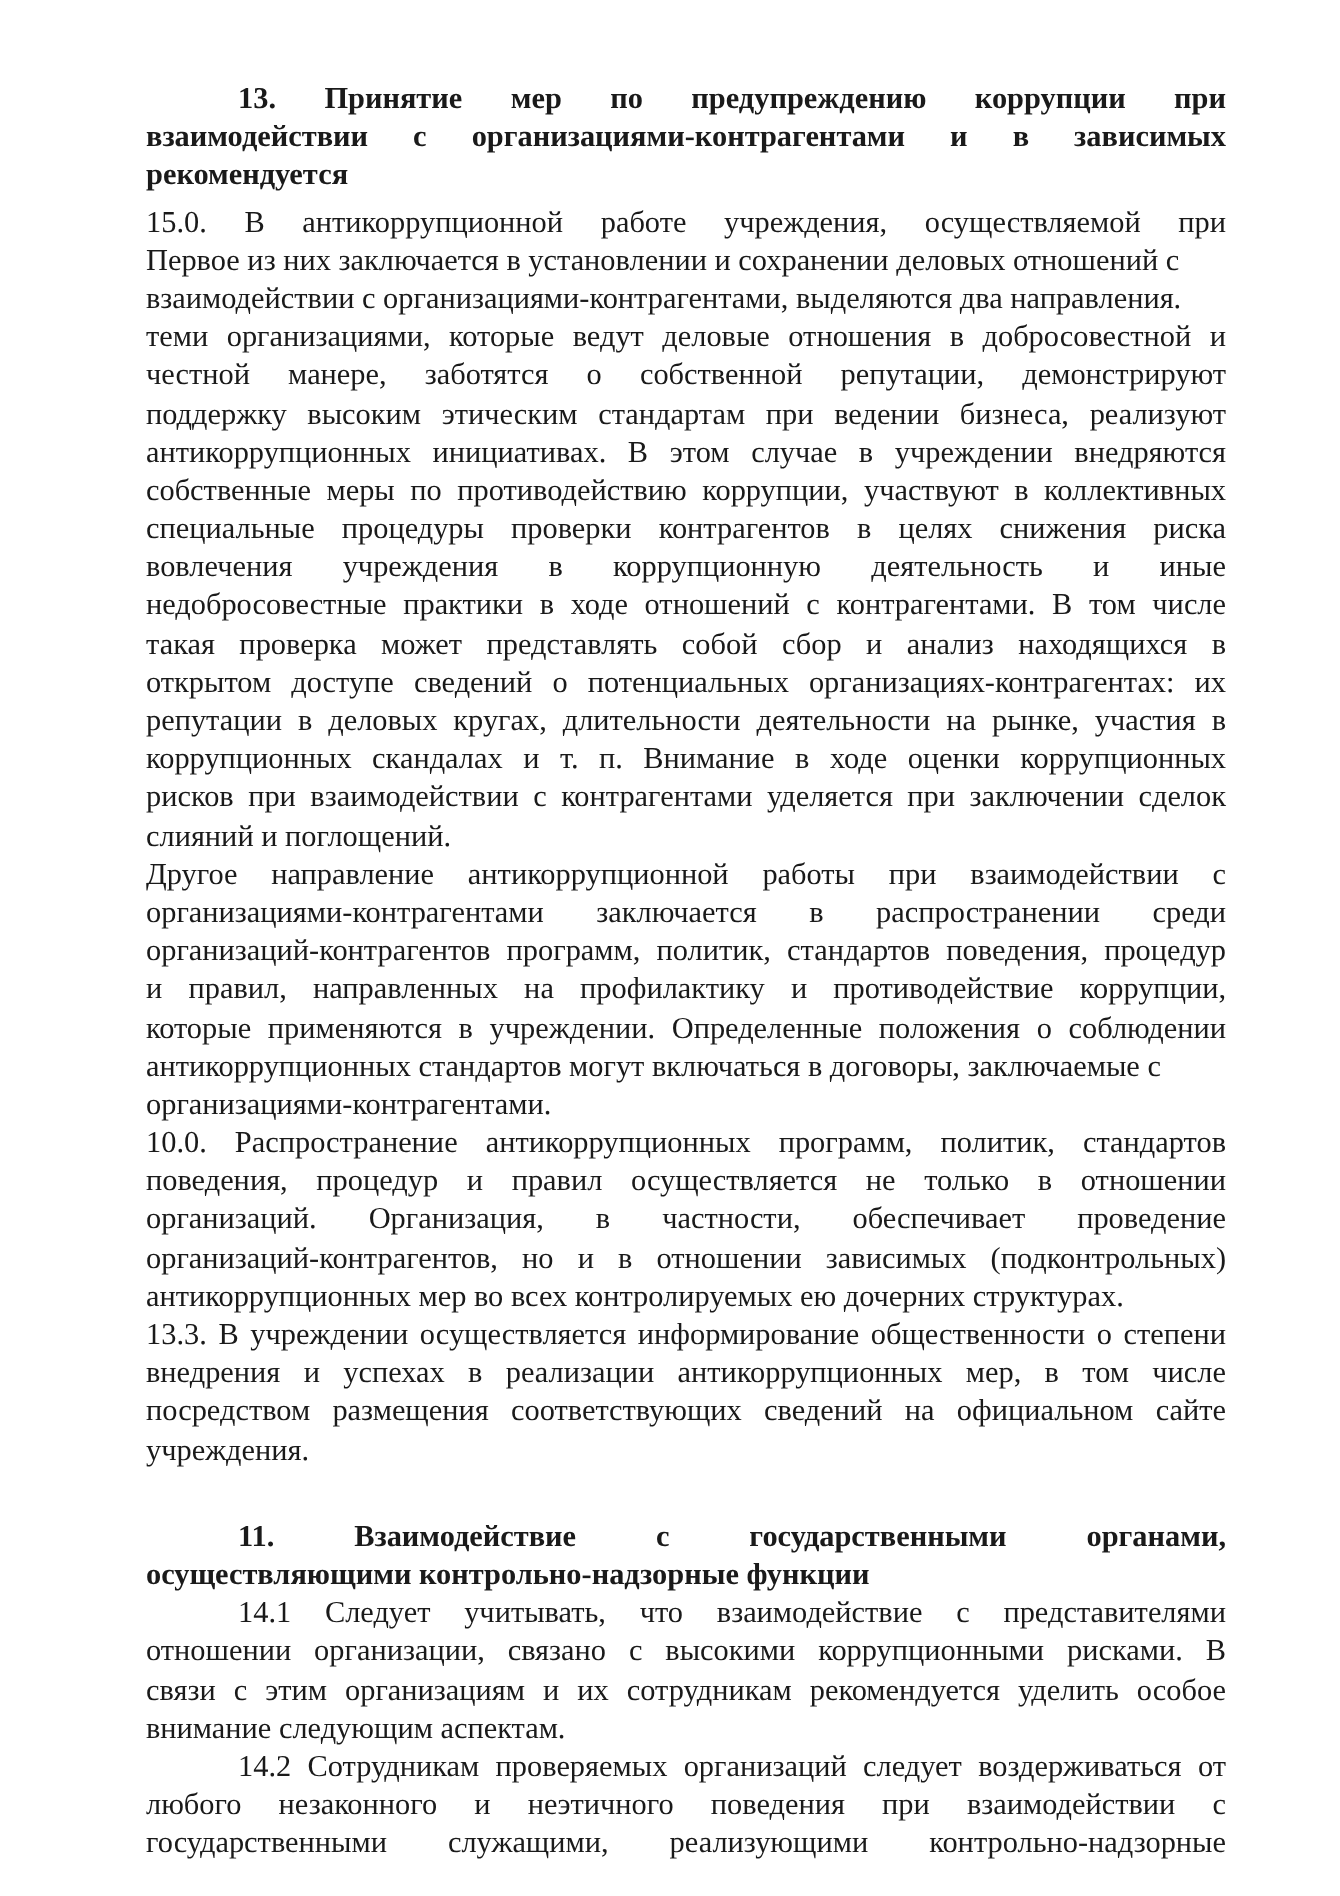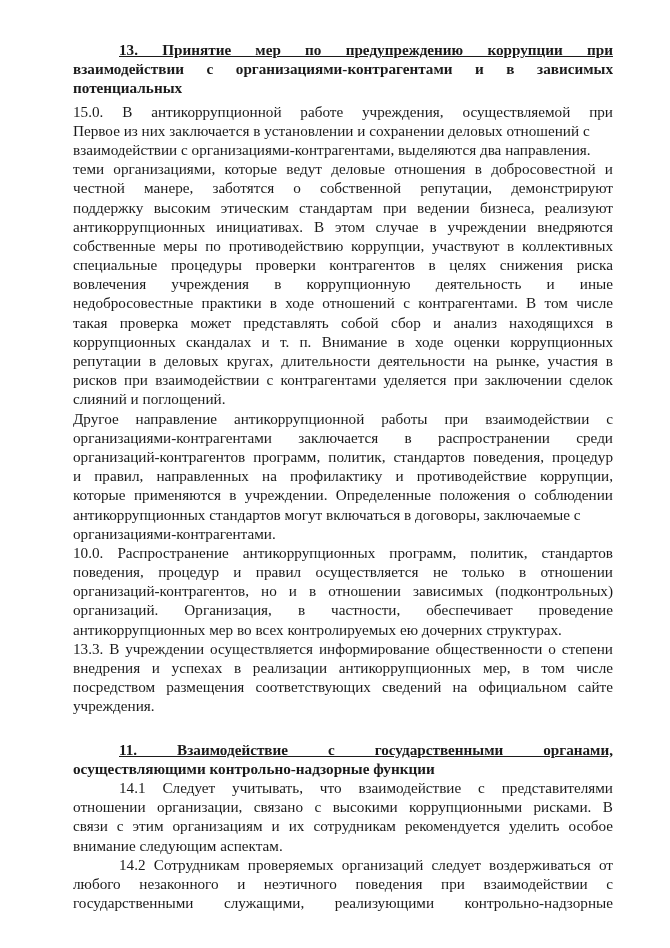--- a/index.html
+++ b/index.html
@@ -8,68 +8,69 @@
     position:absolute; left:73px; top:40px; width:540px;
     font-family:"Liberation Serif", "DejaVu Serif", serif;
     color:#1a1a1a; font-size:15.2px; line-height:19.2px;
   }
   .line { display:block; white-space:nowrap; text-align:justify; text-align-last:justify; height:19.2px; }
   .line.last { text-align-last:left; }
   .bold { font-weight:bold; }
   .gap-sm { height:4px; }
   .gap-lg { height:24px; }
   .indent { padding-left:46px; }
-  .heading-first { padding-left:46px;text-decoration:underline; }
+  .heading-first { padding-left:46px; }
 </style>
 </head>
 <body>
 
 <div class="page">
 
   <div class="bold">
     <span class="line heading-first">13.      Принятие    мер    по    предупреждению    коррупции    при</span>
     <span class="line">взаимодействии   с   организациями-контрагентами   и   в   зависимых</span>
-    <span class="line last">потенциальных</span>
+    <span class="line last">рекомендуется</span>
   </div>
   <div class="gap-sm"></div>
 
   <div>
     <span class="line">15.0.  В  антикоррупционной  работе  учреждения,  осуществляемой  при</span>
     <span class="line last">Первое из них заключается в установлении и сохранении деловых отношений с</span>
     <span class="line last">взаимодействии с организациями-контрагентами, выделяются два направления.</span>
     <span class="line">теми организациями, которые ведут деловые отношения в добросовестной и</span>
     <span class="line">честной  манере,  заботятся  о  собственной  репутации,  демонстрируют</span>
     <span class="line">поддержку высоким этическим стандартам при ведении бизнеса, реализуют</span>
     <span class="line">антикоррупционных инициативах. В этом случае в учреждении внедряются</span>
     <span class="line">собственные меры по противодействию коррупции, участвуют в коллективных</span>
     <span class="line">специальные  процедуры  проверки  контрагентов  в  целях  снижения  риска</span>
     <span class="line">вовлечения   учреждения   в   коррупционную   деятельность   и   иные</span>
     <span class="line">недобросовестные практики в ходе отношений с контрагентами. В том числе</span>
     <span class="line">такая проверка может представлять собой сбор и анализ находящихся в</span>
+    <span class="line">открытом доступе сведений о потенциальных организациях-контрагентах: их</span>
+    <span class="line">репутации в деловых кругах, длительности деятельности на рынке, участия в</span>
     <span class="line">коррупционных скандалах и т. п. Внимание в ходе оценки коррупционных</span>
-    <span class="line">репутации в деловых кругах, длительности деятельности на рынке, участия в</span>
     <span class="line">рисков при взаимодействии с контрагентами уделяется при заключении сделок</span>
     <span class="line last">слияний и поглощений.</span>
   </div>
 
   <div>
     <span class="line">Другое  направление  антикоррупционной  работы  при  взаимодействии  с</span>
     <span class="line">организациями-контрагентами   заключается   в   распространении   среди</span>
     <span class="line">организаций-контрагентов программ, политик, стандартов поведения, процедур</span>
     <span class="line">и  правил,  направленных  на  профилактику  и  противодействие  коррупции,</span>
     <span class="line">которые применяются в учреждении. Определенные положения о соблюдении</span>
     <span class="line last">антикоррупционных стандартов могут включаться в договоры, заключаемые с</span>
     <span class="line last">организациями-контрагентами.</span>
   </div>
 
   <div>
     <span class="line">10.0.  Распространение  антикоррупционных  программ,  политик,  стандартов</span>
     <span class="line">поведения,  процедур  и  правил  осуществляется  не  только  в  отношении</span>
+    <span class="line">организаций.    Организация,    в    частности,    обеспечивает    проведение</span>
     <span class="line">организаций-контрагентов,  но  и  в  отношении  зависимых  (подконтрольных)</span>
-    <span class="line">организаций.    Организация,    в    частности,    обеспечивает    проведение</span>
     <span class="line last">антикоррупционных мер во всех контролируемых ею дочерних структурах.</span>
   </div>
 
   <div>
     <span class="line">13.3. В учреждении осуществляется информирование общественности о степени</span>
     <span class="line">внедрения  и  успехах  в  реализации  антикоррупционных  мер,  в  том  числе</span>
     <span class="line">посредством  размещения  соответствующих  сведений  на  официальном  сайте</span>
     <span class="line last">учреждения.</span>
   </div>
 

